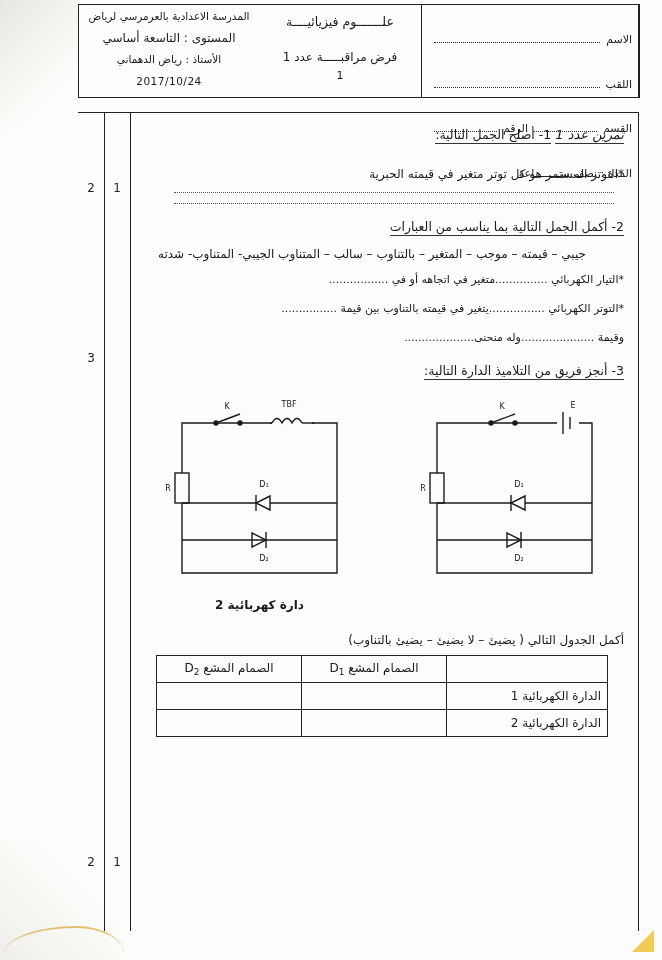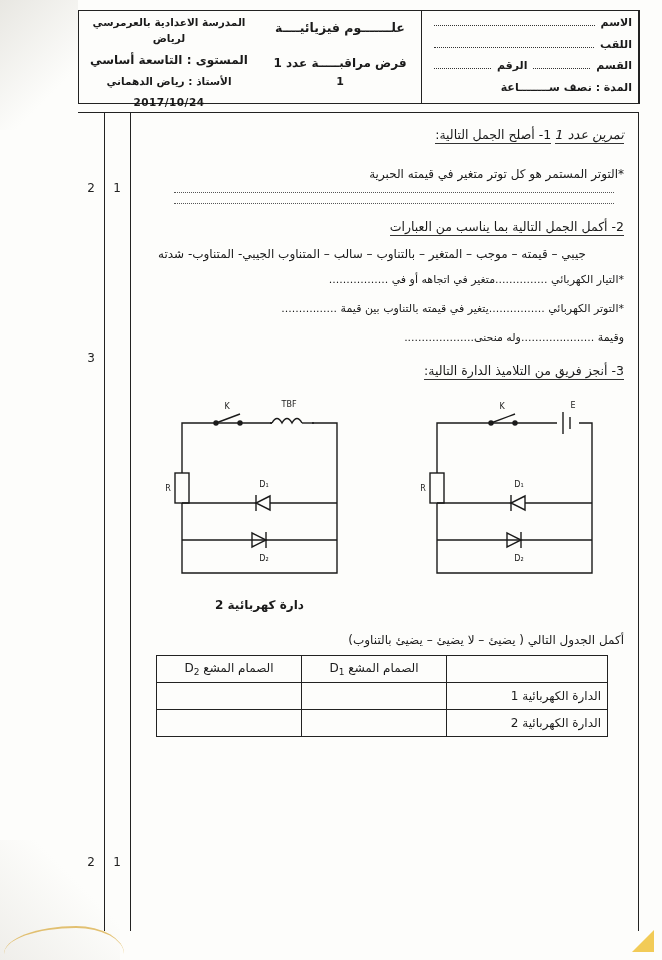--- a/index.html
+++ b/index.html
@@ -48,26 +48,25 @@
     left: 4px; bottom: 6px;
     width: 120px; height: 26px;
     border-top: 2px solid #d9a93a;
     border-radius: 60% 40% 0 0 / 100% 100% 0 0;
     opacity: .7;
   }
 
   
   .header {
     position: absolute;
-    left: 78px; top: 10px;
+    left: 78px; top: 4px;
     width: 560px; height: 92px;
     border: 1.4px solid #222;
     display: flex;
     flex-direction: row-reverse;
-    font-weight: bold;
   }
   .hcell {
     position: relative;
     padding: 4px 6px;
     font-size: 11px;
     line-height: 1.5;
   }
   .hcell + .hcell { border-right: 1.4px solid #222; }
   .h-school { width: 168px; text-align: center; }
   .h-exam   { width: 150px; text-align: center; }
@@ -82,21 +81,21 @@
   .h-exam .e2 { font-size: 12px; margin-top: 16px; }
   .h-exam .e3 { font-size: 11px; margin-top: 2px; }
 
   .idrow {
     display: flex;
     justify-content: space-between;
     align-items: baseline;
     margin-bottom: 5px;
     font-size: 11px;
   }
-  .idrow .lbl { white-space: nowrap; }
+  .idrow .lbl { white-space: nowrap; margin-top: 23px; }
   .idrow .dots {
     flex: 1;
     border-bottom: 1px dotted #333;
     margin: 0 6px 3px 6px;
     height: 1px;
   }
   .idrow .lbl2 { white-space: nowrap; }
 
   
   .frame {

